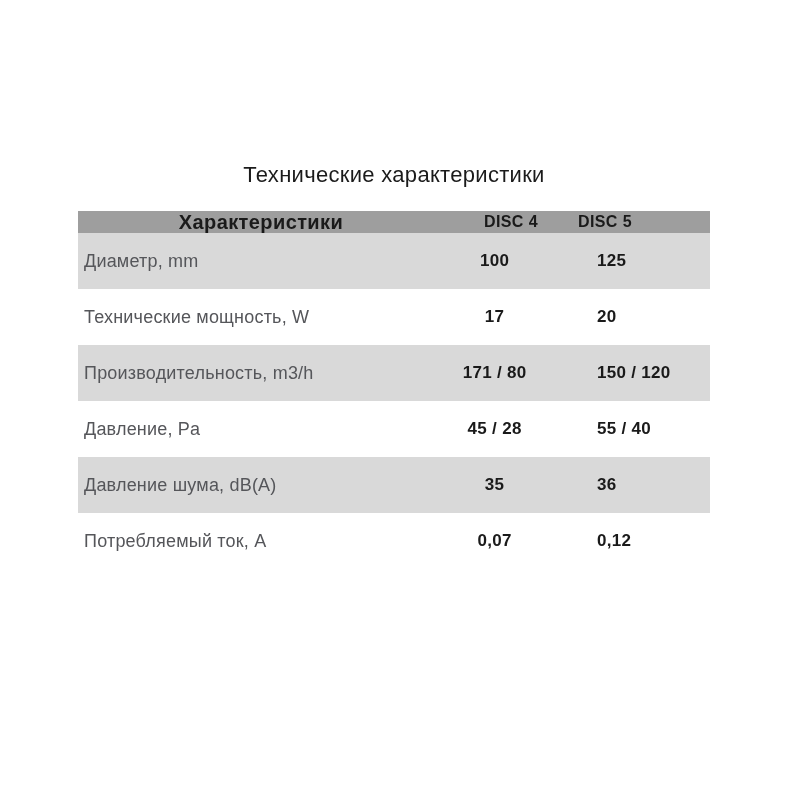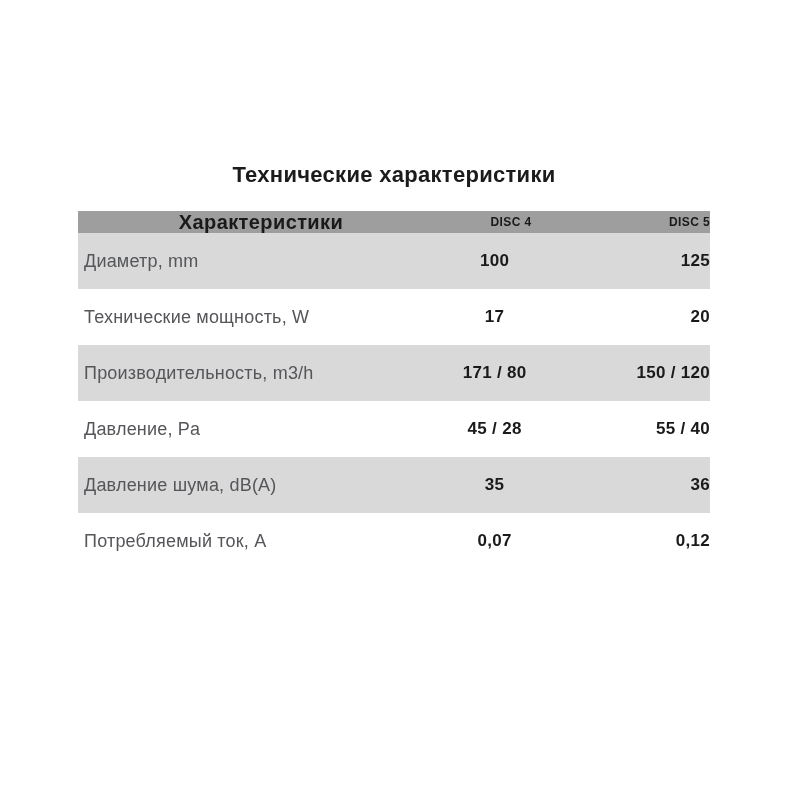--- a/index.html
+++ b/index.html
@@ -18,21 +18,21 @@
     position:relative;
     overflow:hidden;
   }
   .page-title{
     position:absolute;
     left:78px;
     top:161px;
     width:632px;
     text-align:center;
     font-size:22px;
-    font-weight:700;
+    font-weight:400;
     letter-spacing:0.3px;
     color:#1b1b1b;
     line-height:28px;
   }
   .spec-table{
     position:absolute;
     left:78px;
     top:211px;
     width:632px;
   }
@@ -52,31 +52,31 @@
   }
   .t-body-row.alt{
     background:var(--row-alt-bg);
   }
   .cell{
     overflow:hidden;
     white-space:nowrap;
   }
   .c1{width:366px;}
   .c2{width:134px;text-align:center;}
-  .c3{width:132px;text-align:right;}
+  .c3{width:132px;text-align:left;}
   .t-header .c1{
     text-align:center;
     font-size:20px;
     font-weight:700;
     letter-spacing:0.4px;
     color:var(--header-text);
   }
   .t-header .c2,
   .t-header .c3{
-    font-size:12px;
+    font-size:16px;
     font-weight:700;
     letter-spacing:0.4px;
     color:var(--header-text);
   }
   .t-body-row .c1{
     padding-left:6px;
     font-size:18px;
     font-weight:400;
     letter-spacing:0.2px;
     color:var(--label-text);

